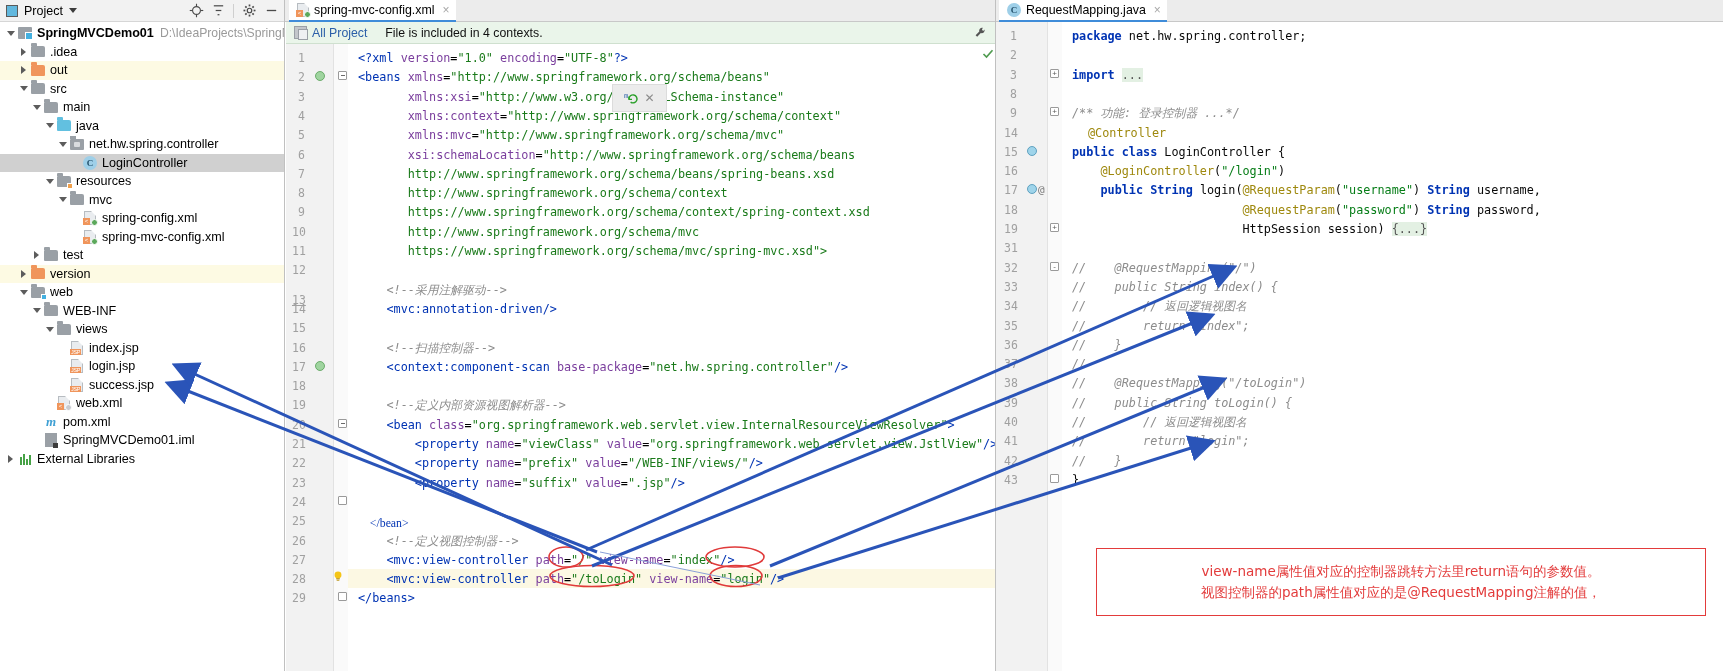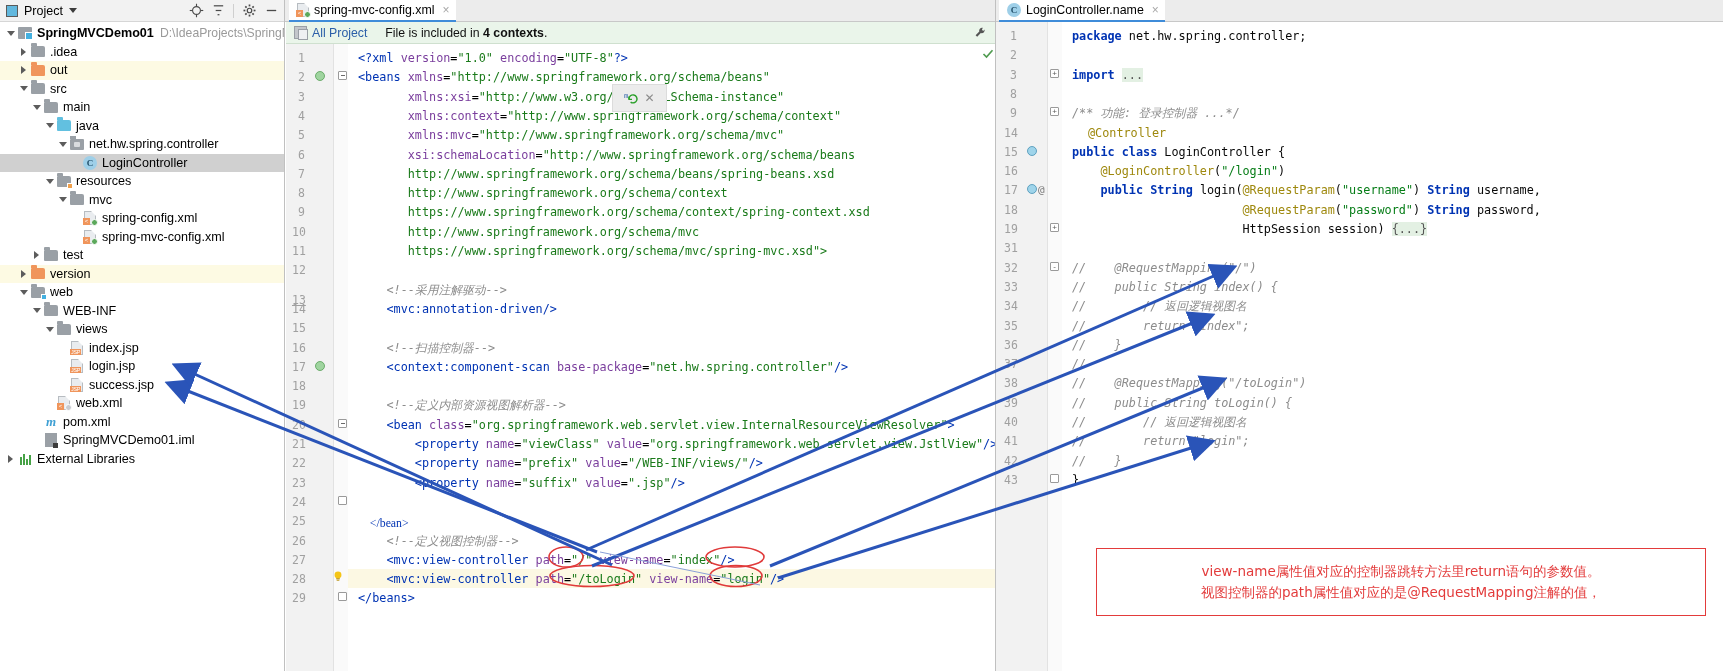--- a/index.html
+++ b/index.html
@@ -72,21 +72,21 @@
   .etab { position:absolute; top:0; height:22px; background:#fff; display:flex; align-items:center; padding:0 6px 0 8px; gap:5px; border-bottom:2px solid #3f8cd9; font-size:12.4px; }
   .etab .x { color:#a8a8a8; font-size:12px; margin-left:3px; }
 
   
   .xml-pane { position:absolute; left:286px; top:22px; width:709px; bottom:0; background:#fff; }
   .ctx-bar { height:22px; background:#eaf5ea; border-bottom:1px solid #cfe0cf; display:flex; align-items:center; padding-left:8px; font-size:12.3px; position:relative; }
   .ctx-bar .ctxic { width:13px;height:13px;margin-right:5px;background:#c3c7cb;border:1px solid #9aa0a6;position:relative;}
   .ctx-bar .ctxic:after{content:"";position:absolute;left:3px;top:2px;width:8px;height:9px;background:#eef0f2;border:1px solid #9aa0a6;}
   .ctx-link { color:#2b5fa8; margin-right:18px; }
   .ctx-text { color:#111; }
-  .ctx-text b { font-weight:bold; }
+  .ctx-text b { font-weight:normal; }
   .wrench { position:absolute; right:8px; top:4px; color:#555; }
 
   .code-area { position:absolute; top:22px; left:0; right:0; bottom:0; overflow:hidden; font-family:"DejaVu Sans Mono", monospace; font-size:11.8px; }
   .gutter-x { position:absolute; left:0; top:0; width:48px; bottom:0; background:#f2f2f2; border-right:1px solid #e2e2e2; }
   .fold-x { position:absolute; left:48px; top:0; width:14px; bottom:0; background:#fafafa; }
   .lines-x { position:absolute; left:62px; top:0; right:0; bottom:0; }
   .ln { position:absolute; right:6px; color:#a0a0a0; font-family:"DejaVu Sans Mono", monospace; font-size:11.5px; }
   .cl { position:absolute; left:10px; white-space:pre; font-family:"DejaVu Sans Mono", monospace; font-size:11.8px; letter-spacing:0px; } .t-tag{color:#0033b3;} .t-attr{color:#7a3e9d;} .t-val{color:#1a7a1a;}
   .t-cmt{color:#8c8c8c;font-style:italic;} .t-txt{color:#000;}
   .hl-line { position:absolute; left:0; right:0; height:19px; background:#fcf8e3; }
@@ -424,21 +424,21 @@
           <span class="grn"></span>
         </span>
       <span>spring-mvc-config.xml</span>
       <span class="x">×</span>
     </div>
   </div>
 
   <div class="tabbar-right">
     <div class="etab" style="left:4px;">
       <span class="cls-ic">C</span>
-      <span>LoginController.name</span>
+      <span>RequestMapping.java</span>
       <span class="x">×</span>
     </div>
   </div>
 
   <div class="xml-pane">
     <div class="ctx-bar">
       <span class="ctxic"></span>
       <span class="ctx-link">All Project</span>
       <span class="ctx-text"><span>File is included in </span><b>4 contexts</b><span>.</span></span>
       <span class="wrench">

